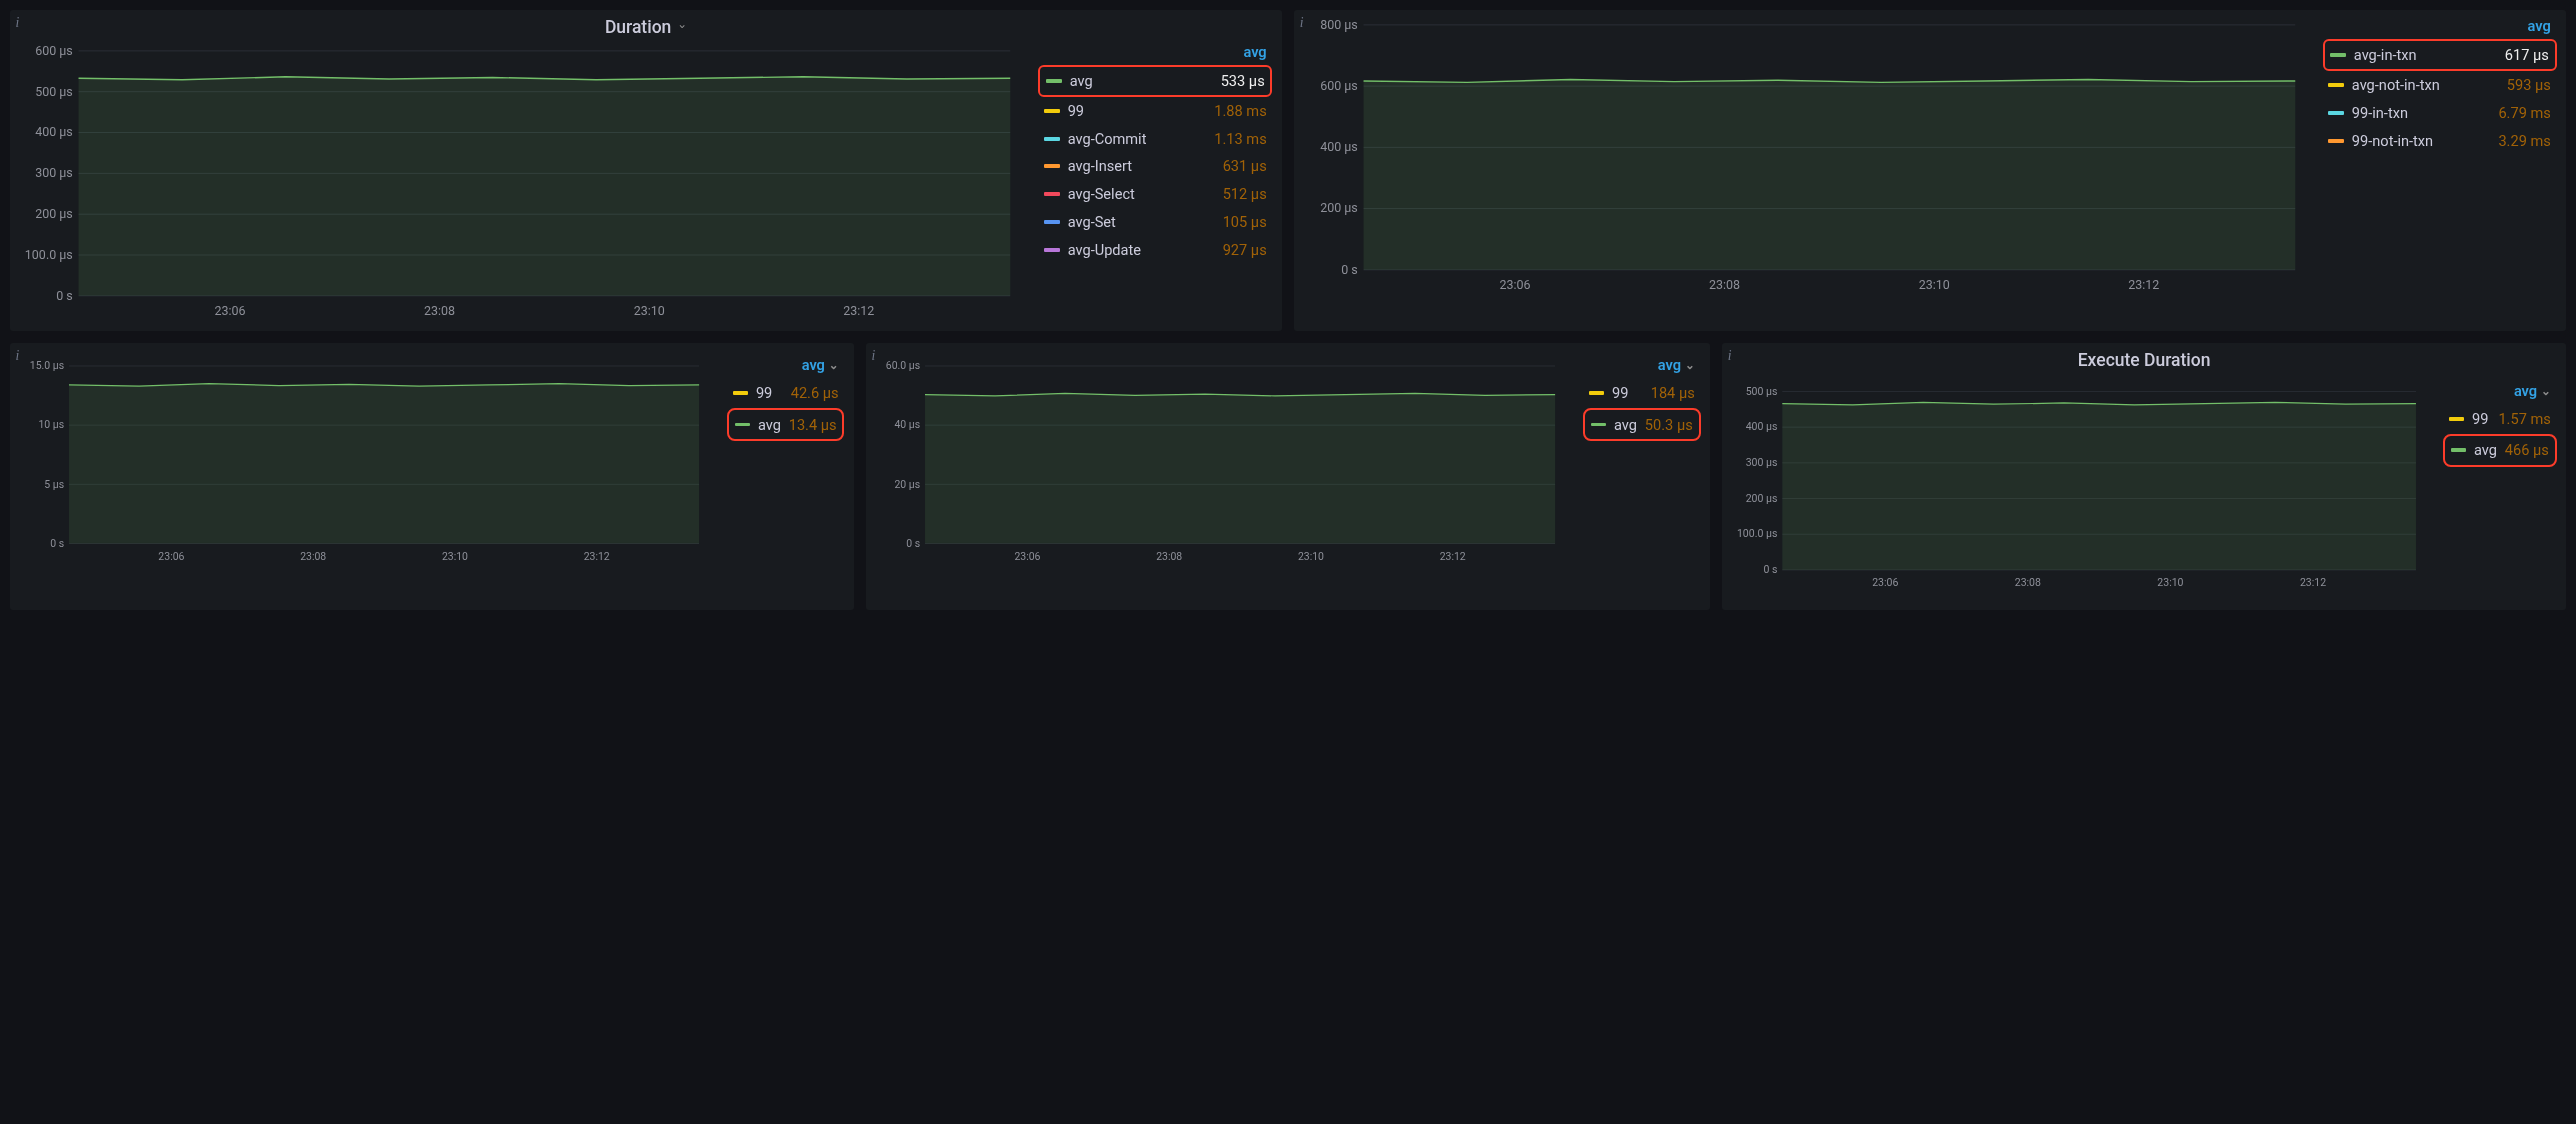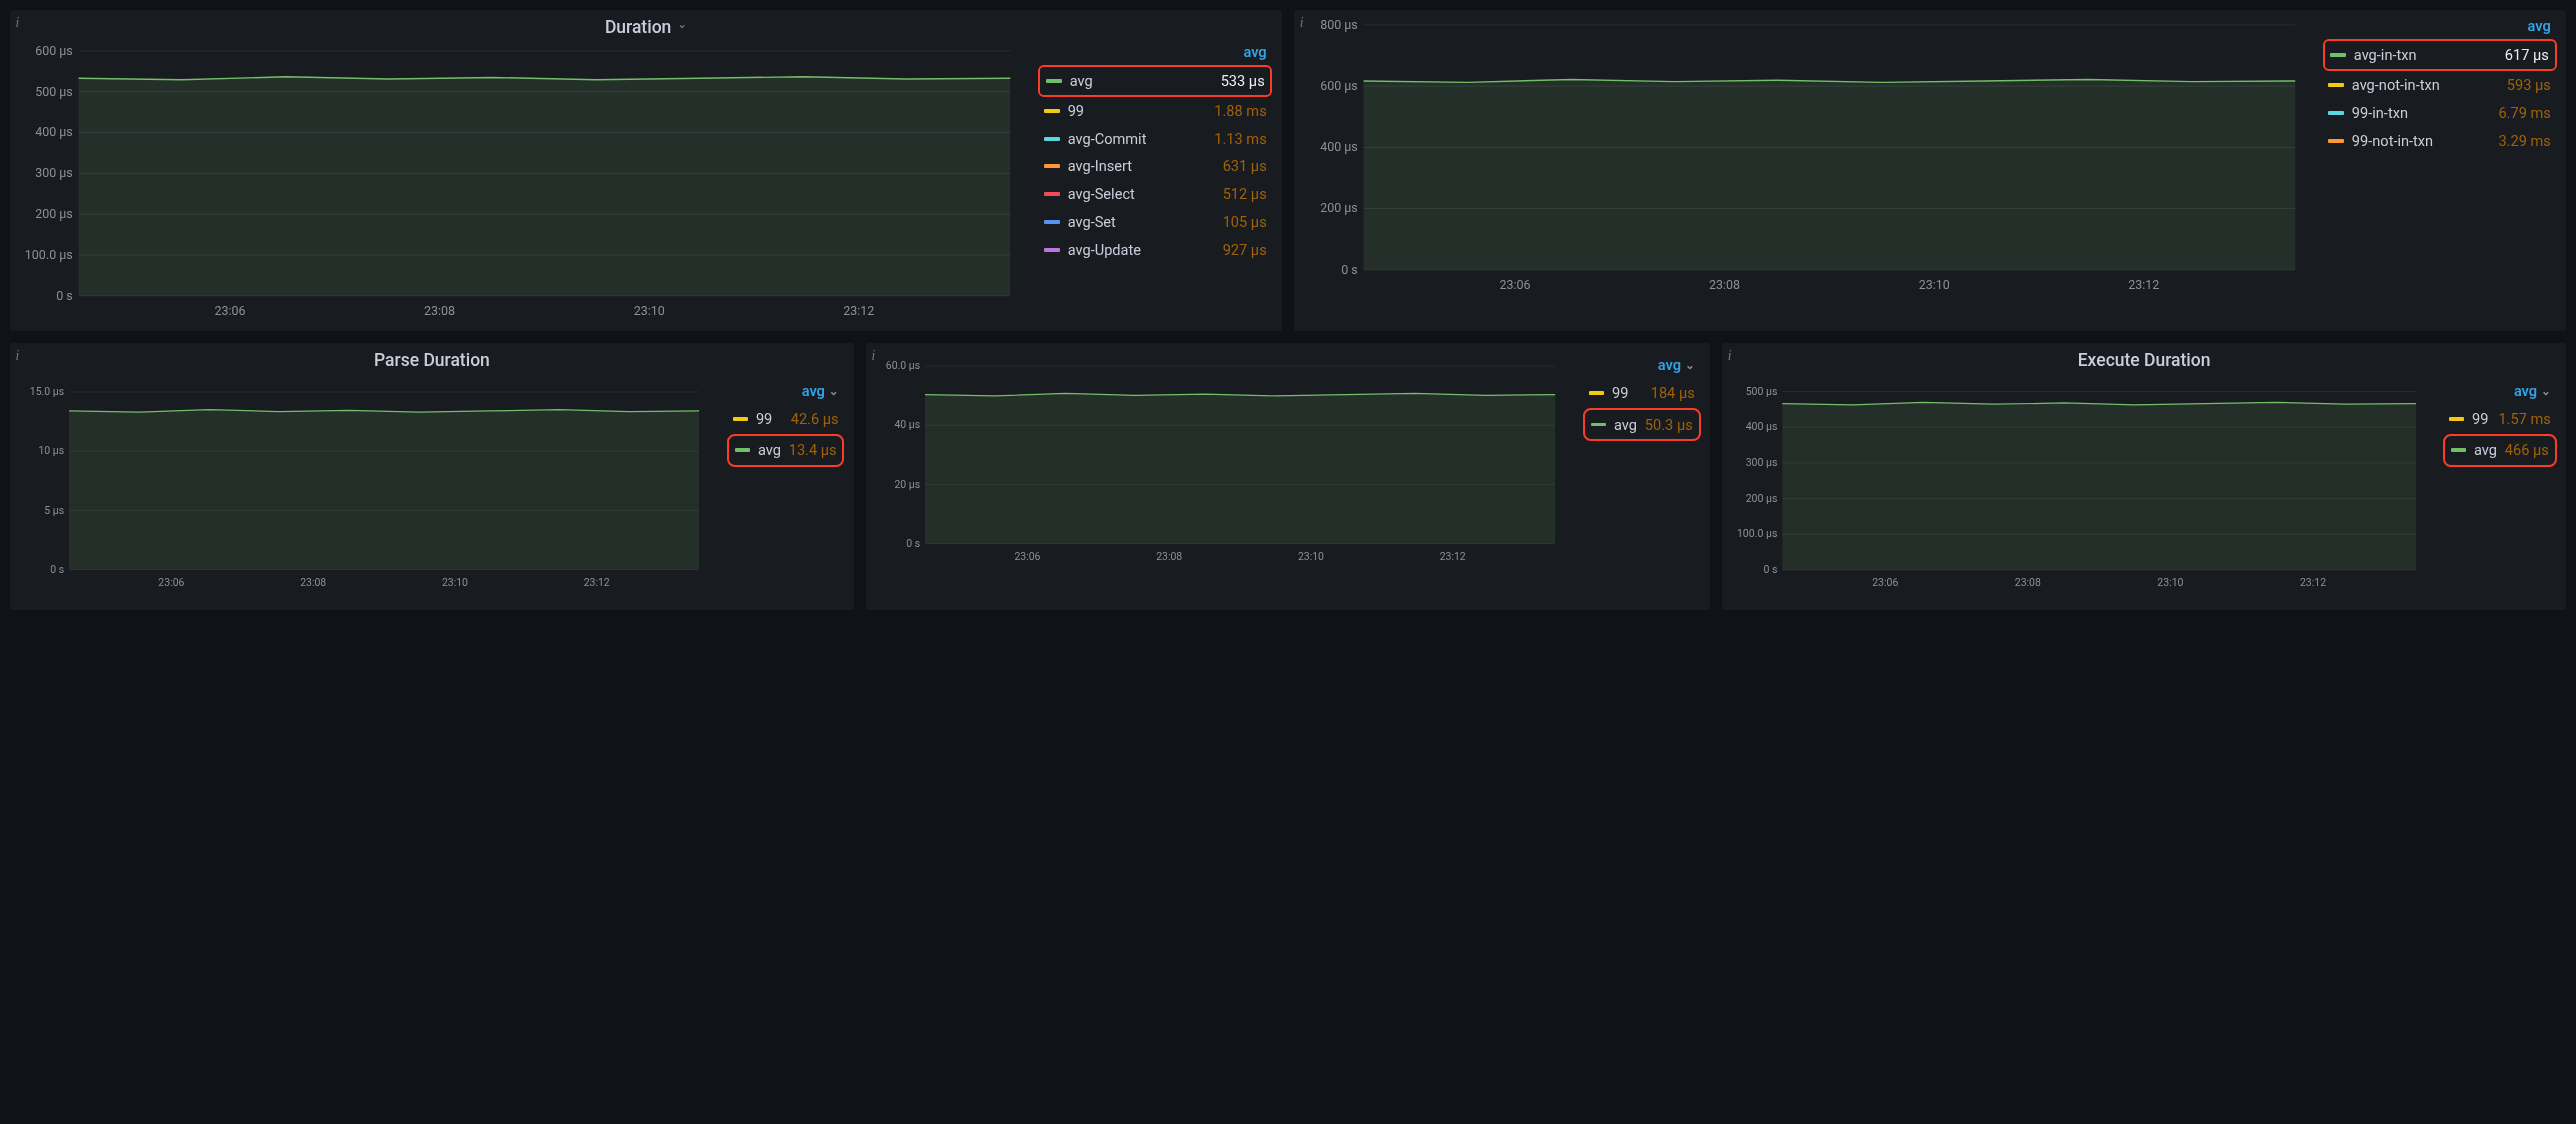--- a/index.html
+++ b/index.html
@@ -248,23 +248,20 @@
             </div>
           </div>
       </div>
     </div>
   </div>
 
   <div class="row2">
 
     <div class="panel">
       <span class="info-icon">i</span>
-      <div class="panel-title">
-        <span>Parse Duration</span>
-      </div>
       <div class="panel-body vertical">
         <div class="chart-area chart-small">
             <svg class="chart" viewBox="0 0 847 250" style="font-size:14px">
               <line x1="62" x2="843" y1="6" y2="6" class="grid-line"></line>
               <text x="56" y="10" text-anchor="end" fill="#8e9099" font-size="13">15.0 µs</text>
               <line x1="62" x2="843" y1="79.33333333333333" y2="79.33333333333333" class="grid-line"></line>
               <text x="56" y="83.33333333333333" text-anchor="end" fill="#8e9099" font-size="13">10 µs</text>
               <line x1="62" x2="843" y1="152.66666666666666" y2="152.66666666666666" class="grid-line"></line>
               <text x="56" y="156.66666666666666" text-anchor="end" fill="#8e9099" font-size="13">5 µs</text>
               <line x1="62" x2="843" y1="226" y2="226" class="grid-line"></line>

